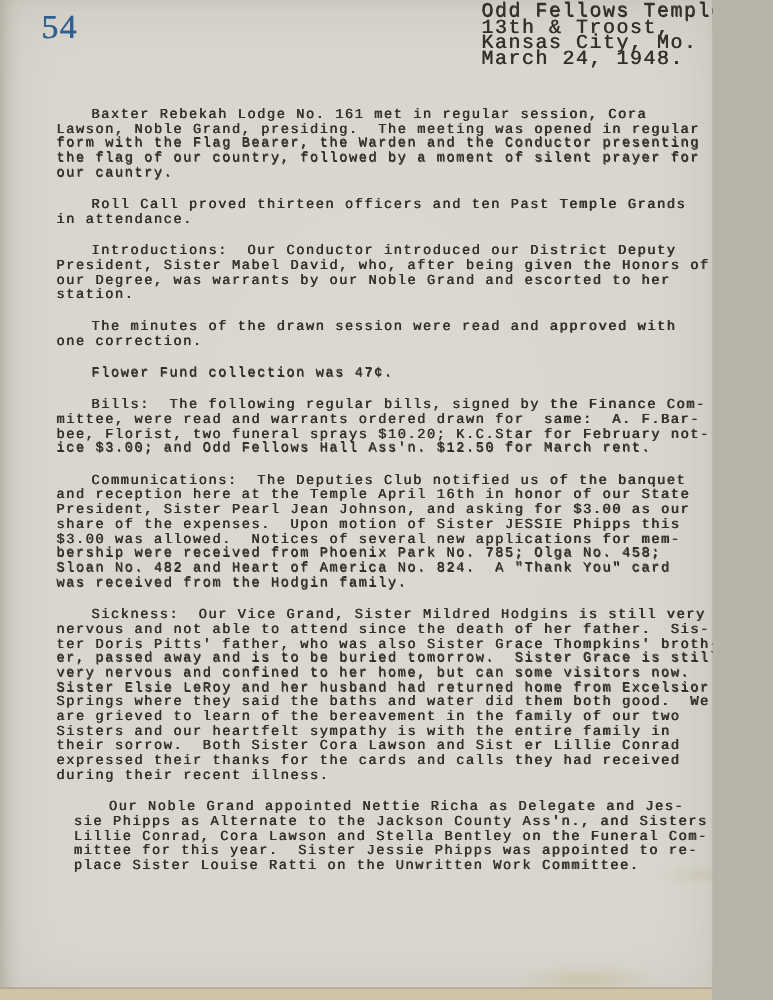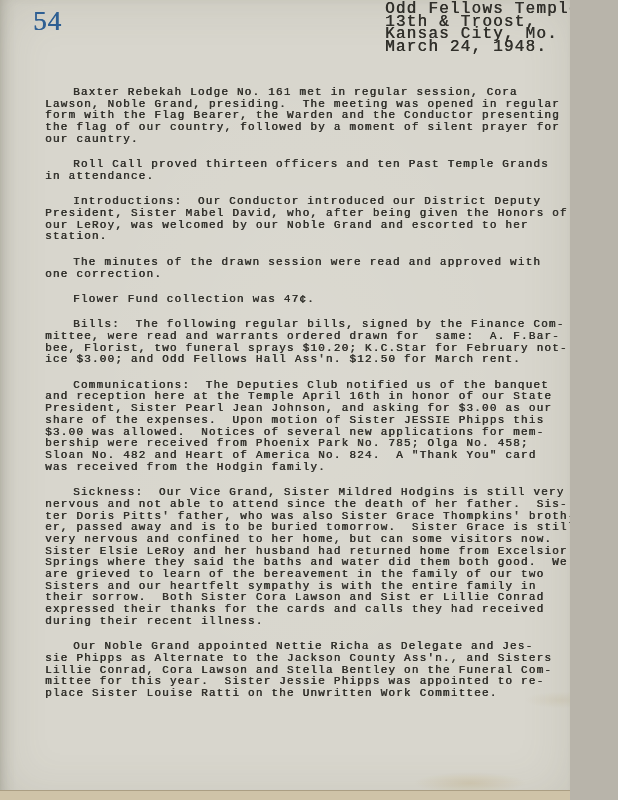--- a/index.html
+++ b/index.html
@@ -57,21 +57,21 @@
     line-height: 11.7px;
     letter-spacing: 1.2px;
     color: var(--ink, #31302b);
     text-shadow: 0.45px 0.3px 0 currentColor;
   }
   .body-text p {
     margin: 0 0 13.7px 0;
     white-space: pre;
     text-indent: 28px;
   }
-  .body-text p:last-child { margin-bottom: 0; }
+  .body-text p:last-child { margin-bottom: 0; margin-left: 14px; }
 
   
   .post-hole {
     position: absolute;
     background: var(--binding-halo, #e7e5dd);
     border-radius: 5px;
     box-shadow: inset 0 0 4px rgba(60,55,40,0.20);
   }
   .post {
     position: absolute;
@@ -126,21 +126,21 @@
   <div class="body-text">
     <p>Baxter Rebekah Lodge No. 161 met in regular session, Cora
 Lawson, Noble Grand, presiding.  The meeting was opened in regular
 form with the Flag Bearer, the Warden and the Conductor presenting
 the flag of our country, followed by a moment of silent prayer for
 our cauntry.</p>
     <p>Roll Call proved thirteen officers and ten Past Temple Grands
 in attendance.</p>
     <p>Introductions:  Our Conductor introduced our District Deputy
 President, Sister Mabel David, who, after being given the Honors of
-our LeRoy, was welcomed by our Noble Grand and escorted to her
+our Degree, was warrants by our Noble Grand and escorted to her
 station.</p>
     <p>The minutes of the drawn session were read and approved with
 one correction.</p>
     <p>Flower Fund collection was 47¢.</p>
     <p>Bills:  The following regular bills, signed by the Finance Com-
 mittee, were read and warrants ordered drawn for  same:  A. F.Bar-
 bee, Florist, two funeral sprays $10.20; K.C.Star for February not-
 ice $3.00; and Odd Fellows Hall Ass'n. $12.50 for March rent.</p>
     <p>Communications:  The Deputies Club notified us of the banquet
 and reception here at the Temple April 16th in honor of our State

